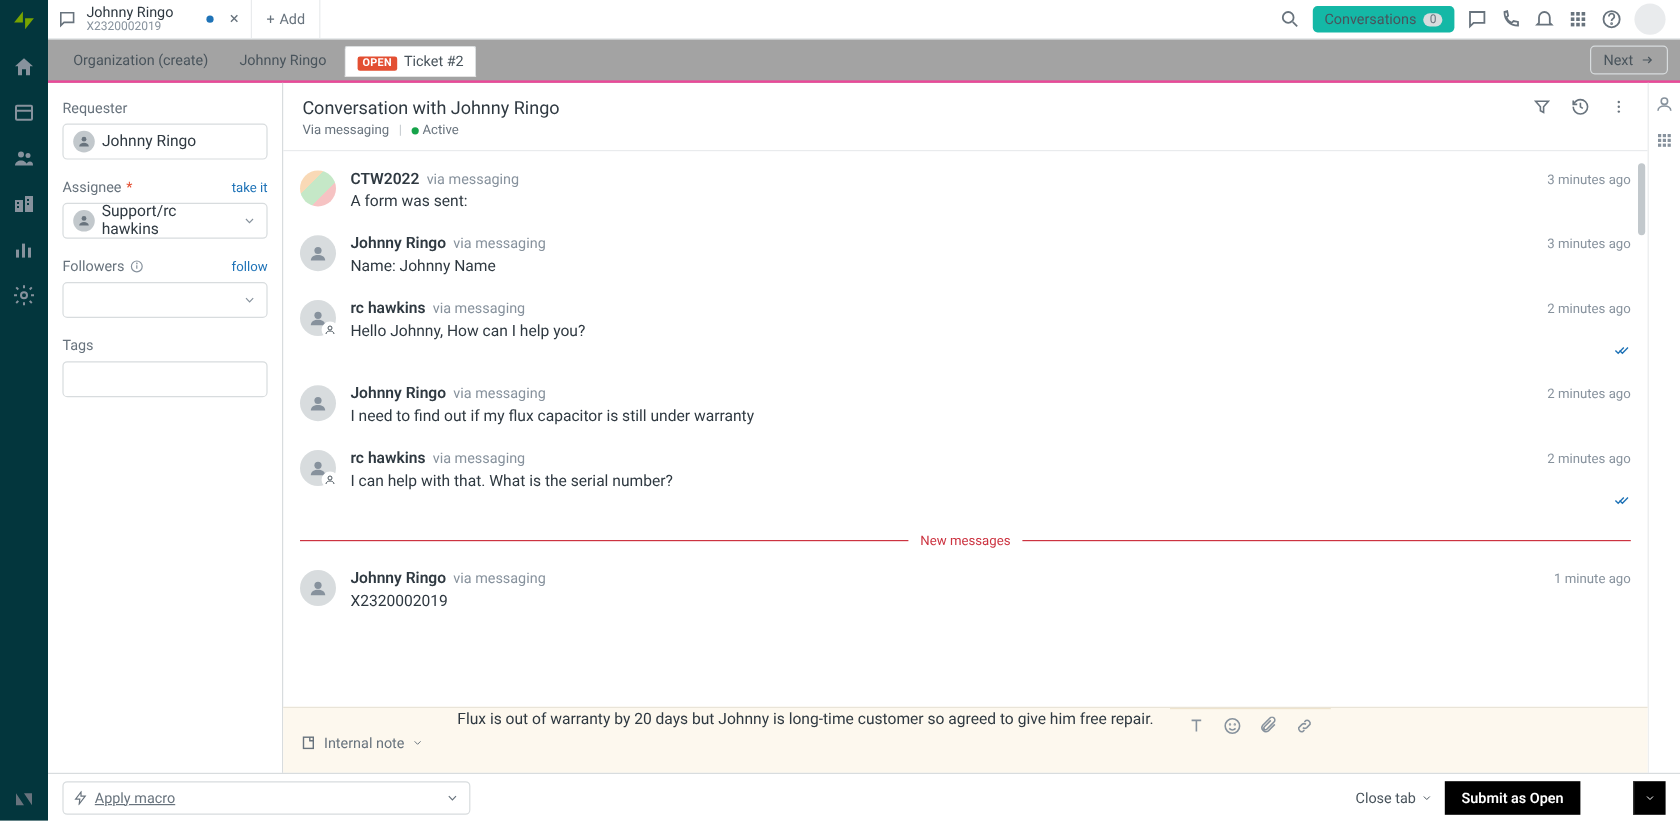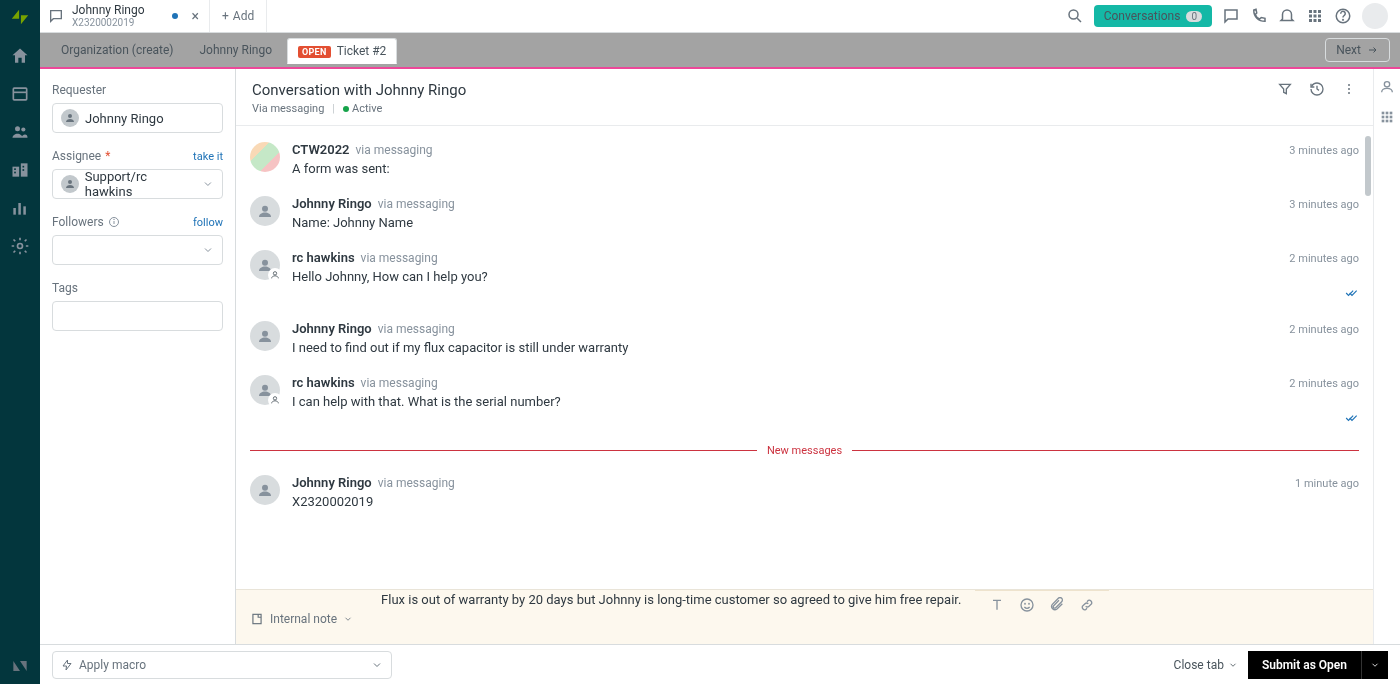--- a/index.html
+++ b/index.html
@@ -87,26 +87,26 @@
   .composer { border-top: 1px solid #e9e4d8; background: #fdf8ee; display:flex;}
   .composer-head { display: flex; align-items: center; gap: 6px; padding: 8px 14px 4px 14px; font-size: 12px; color: #68737d; }
   .composer-head svg{width:14px;height:14px;}
   .composer-head .chev{width:10px;height:10px;}
   .composer-body { padding: 2px 14px 8px 14px; font-size: 13px; color: #2f3941; min-height: 54px; }
   .composer-tools { border-top: 1px solid #eee3cd; padding: 6px 14px; display: flex; gap: 14px; color: #87929d; }
   .composer-tools svg{width:16px;height:16px;cursor:pointer;}
 
   
   .footer { height: 40px; border-top: 1px solid #d8dcde; display: flex; align-items: center; padding: 0 12px; gap: 10px; }
-  .macro { border: 1px solid #d8dcde; border-radius: 4px; height: 28px; width: 340px; display:flex; align-items:center; padding: 0 8px; gap:6px; font-size:12px; color:#68737d; cursor:pointer;}
+  .macro { border: 1px solid #d8dcde; border-radius: 4px; height: 28px; width: 340px; display:flex; align-items:center; padding: 0 8px; gap:6px; font-size:12px; color:#68737d; cursor:pointer;text-decoration:underline;}
   .macro .chev{margin-left:auto;width:12px;height:12px;}
   .footer-spacer{flex:1;}
   .close-tab{font-size:12px;color:#49545c;display:flex;align-items:center;gap:4px;cursor:pointer;}
   .close-tab svg{width:10px;height:10px;}
-  .submit-wrap{display:flex;}
+  .submit-wrap{display:flex;gap:44px;}
   .submit-btn{background:#000;color:#fff;font-size:12px;padding:7px 14px;border:none;cursor:pointer;font-weight:600;}
   .submit-more{background:#000;color:#fff;border:none;border-left:1px solid #333;padding:7px 8px;cursor:pointer;display:flex;align-items:center;}
   .submit-more svg{width:10px;height:10px;}
 
   
   .right-rail { width: 26px; display: flex; flex-direction: column; align-items: center; padding-top: 10px; gap: 14px; color:#87929d;}
   .right-rail svg{width:16px;height:16px;cursor:pointer;}
 
   
   .scroll-indicator{position:absolute;right:2px;top:10px;width:6px;height:60px;background:#c2c8cc;border-radius:3px;}

